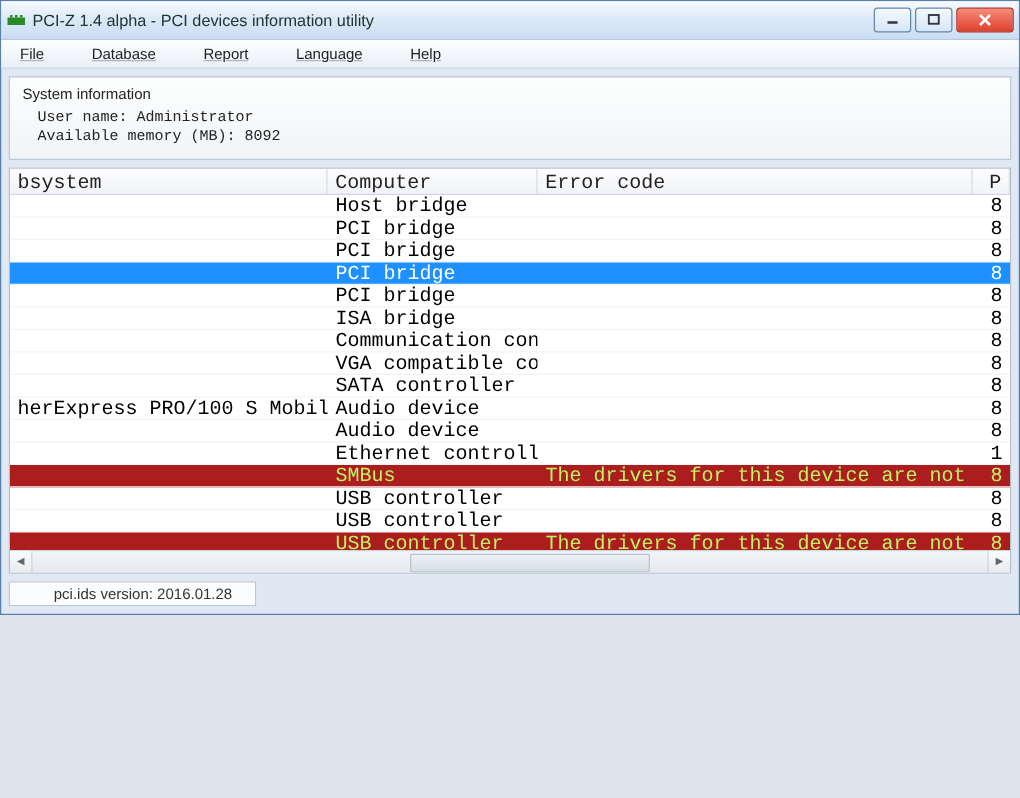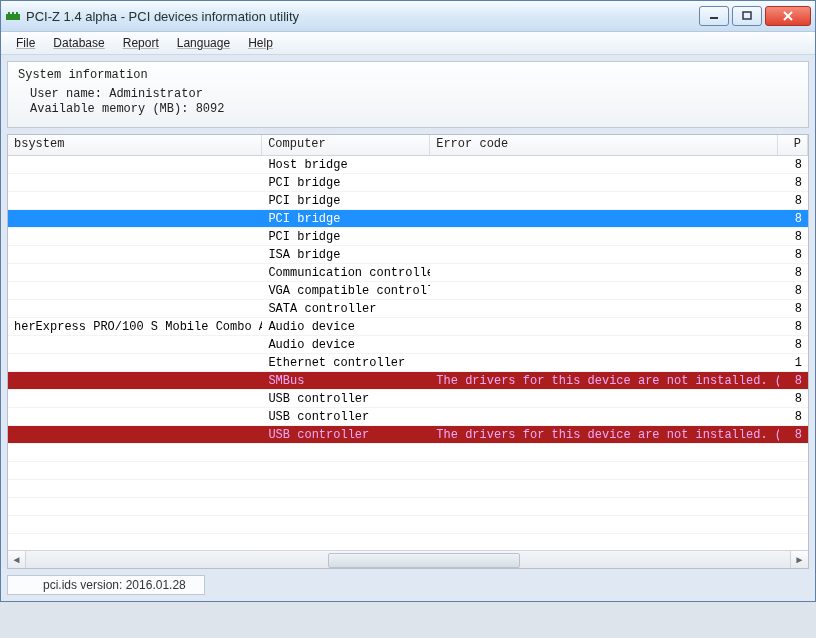--- a/index.html
+++ b/index.html
@@ -1,36 +1,36 @@
 <!DOCTYPE html>
 <html><head>
 <meta charset="utf-8">
 <style>
   html,body{margin:0;padding:0;font-family:"Segoe UI",Tahoma,sans-serif;font-size:12px;background:#dde4ec;}
-  .window{width:816px;height:602px;box-sizing:border-box;border:1px solid #5a7fa8;background:#dfe8f3;display:flex;flex-direction:column;}
+  .window{width:816px;height:492px;box-sizing:border-box;border:1px solid #5a7fa8;background:#dfe8f3;display:flex;flex-direction:column;}
   .titlebar{height:30px;background:linear-gradient(#f7fbff,#dceaf8 45%,#c9def4);display:flex;align-items:center;padding:0 4px;border-bottom:1px solid #b8c9dc;}
   .title-icon{width:16px;height:16px;margin-right:5px;}
   .title-text{flex:1;font-size:13px;color:#233;}
   .win-controls{display:flex;gap:3px;}
   .win-btn{width:28px;height:18px;border:1px solid #6a86a6;border-radius:3px;background:linear-gradient(#f3f9ff,#d6e7f7);display:flex;align-items:center;justify-content:center;font-size:10px;color:#334;}
   .win-btn.close{background:linear-gradient(#f58b7a,#e0402e);border-color:#a83225;color:#fff;font-weight:bold;width:44px;}
-  .menubar{height:22px;background:linear-gradient(#fcfdff,#e9f0f7);display:flex;align-items:center;padding:0 6px;gap:0;border-bottom:1px solid #cfd8e2;}
+  .menubar{height:22px;background:linear-gradient(#fcfdff,#e9f0f7);display:flex;align-items:center;padding:0 6px;gap:20px;border-bottom:1px solid #cfd8e2;}
   .menu-item{padding:2px 9px;text-decoration:underline;text-decoration-color:rgba(0,0,0,0.25);color:#222;cursor:default;}
   .client{flex:1;margin:6px;display:flex;flex-direction:column;gap:6px;min-height:0;}
   .sysinfo{border:1px solid #bfc9d4;background:linear-gradient(#fdfefe,#f1f4f7);padding:6px 10px 10px;font-family:"Courier New",monospace;font-size:12px;color:#222;line-height:15px;}
-  .sysinfo .heading{font-family:Liberation Mono, monospace;margin-bottom:4px;}
+  .sysinfo .heading{font-family:Liberation Sans, sans-serif;margin-bottom:4px;}
   .sysinfo .line{padding-left:12px;white-space:pre;}
   .table-wrap{flex:1;border:1px solid #b6c0cc;background:#fff;display:flex;flex-direction:column;position:relative;overflow:hidden;}
-  .thead{display:flex;height:20px;background:linear-gradient(#fdfdfe,#f1f3f6);border-bottom:1px solid #d0d5db;font-family:"Courier New",monospace;font-size:12px;color:#222;}
+  .thead{display:flex;height:20px;background:linear-gradient(#fdfdfe,#f1f3f6);border-bottom:1px solid #d0d5db;font-family:"Courier New",monospace;font-size:16px;color:#222;}
   .thead .cell{border-right:1px solid #d8dde3;padding:2px 6px;white-space:nowrap;overflow:hidden;}
-  .tbody{flex:1;overflow:hidden;font-family:"Courier New",monospace;font-size:12px;}
+  .tbody{flex:1;overflow:hidden;font-family:"Courier New",monospace;font-size:16px;}
   .row{display:flex;height:17px;align-items:center;border-bottom:1px solid #f1f3f5;}
   .row .cell{padding:1px 6px;white-space:nowrap;overflow:hidden;}
   .row.selected{background:#1e90ff;color:#fff;}
-  .row.error{background:#ac1e1e;color:#f0abfc;}
+  .row.error{background:#ac1e1e;color:#bef264;}
   .col0{width:255px;}
   .col1{width:164px;}
   .col2{width:354px;}
   .col3{width:18px;text-align:right;}
   .hscroll{height:17px;background:linear-gradient(#f3f5f8,#e5e9ee);border-top:1px solid #cfd5dc;position:relative;}
   .hscroll .arrow{position:absolute;top:0;width:17px;height:17px;display:flex;align-items:center;justify-content:center;color:#666;font-size:10px;background:linear-gradient(#fbfcfd,#e7ebef);}
   .hscroll .arrow.left{left:0;border-right:1px solid #cfd5dc;}
   .hscroll .arrow.right{right:0;border-left:1px solid #cfd5dc;}
   .hscroll .thumb{position:absolute;left:320px;top:2px;height:13px;width:190px;background:linear-gradient(#eef2f6,#d6dde5);border:1px solid #b9c2cd;border-radius:2px;}
   .statusbar{height:20px;margin:0 6px 6px 6px;display:flex;gap:6px;align-items:center;font-size:12px;color:#333;}

